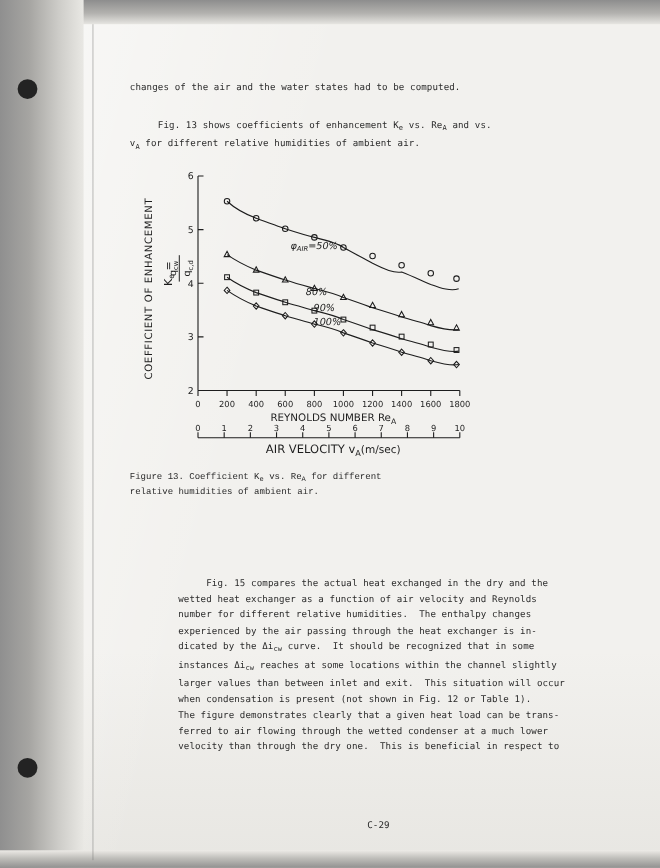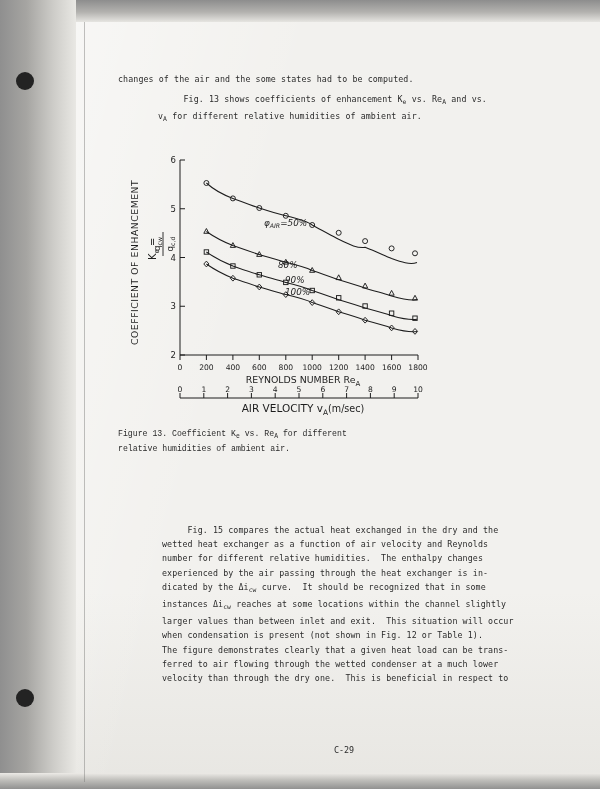--- a/index.html
+++ b/index.html
@@ -113,23 +113,23 @@
 <div class="page">
   <div class="scan-edge-top"></div>
   <div class="scan-edge-left"></div>
   <div class="scan-edge-bottom"></div>
   <div class="page-rule"></div>
   <div class="punch p1"></div>
   <div class="punch p2"></div>
 
   <div class="content">
 
-    <div class="para" style="left:118px; top:72px; width:420px;">changes of the air and the some states had to be computed.</div>
-
-    <div class="para" style="left:118px; top:92px; width:420px;margin-left:40px;"><span>     Fig. 13 shows coefficients of enhancement K<span class="sub">e</span> vs. Re<span class="sub">A</span> and vs.
+    <div class="para" style="left:118px; top:72px; width:420px;">changes of the air and the water states had to be computed.</div>
+
+    <div class="para" style="left:118px; top:106px; width:420px;"><span>     Fig. 13 shows coefficients of enhancement K<span class="sub">e</span> vs. Re<span class="sub">A</span> and vs.
 v<span class="sub">A</span> for different relative humidities of ambient air.</span></div>
 
     <div class="figure">
       <svg class="fig-svg" width="330" height="290" viewBox="0 0 330 290">
 
         <g stroke="#1d1d1d" fill="none" stroke-width="1">
           <line x1="62" y1="20" x2="62" y2="215"></line>
           <line x1="62" y1="215" x2="300" y2="215"></line>
         </g>
 

